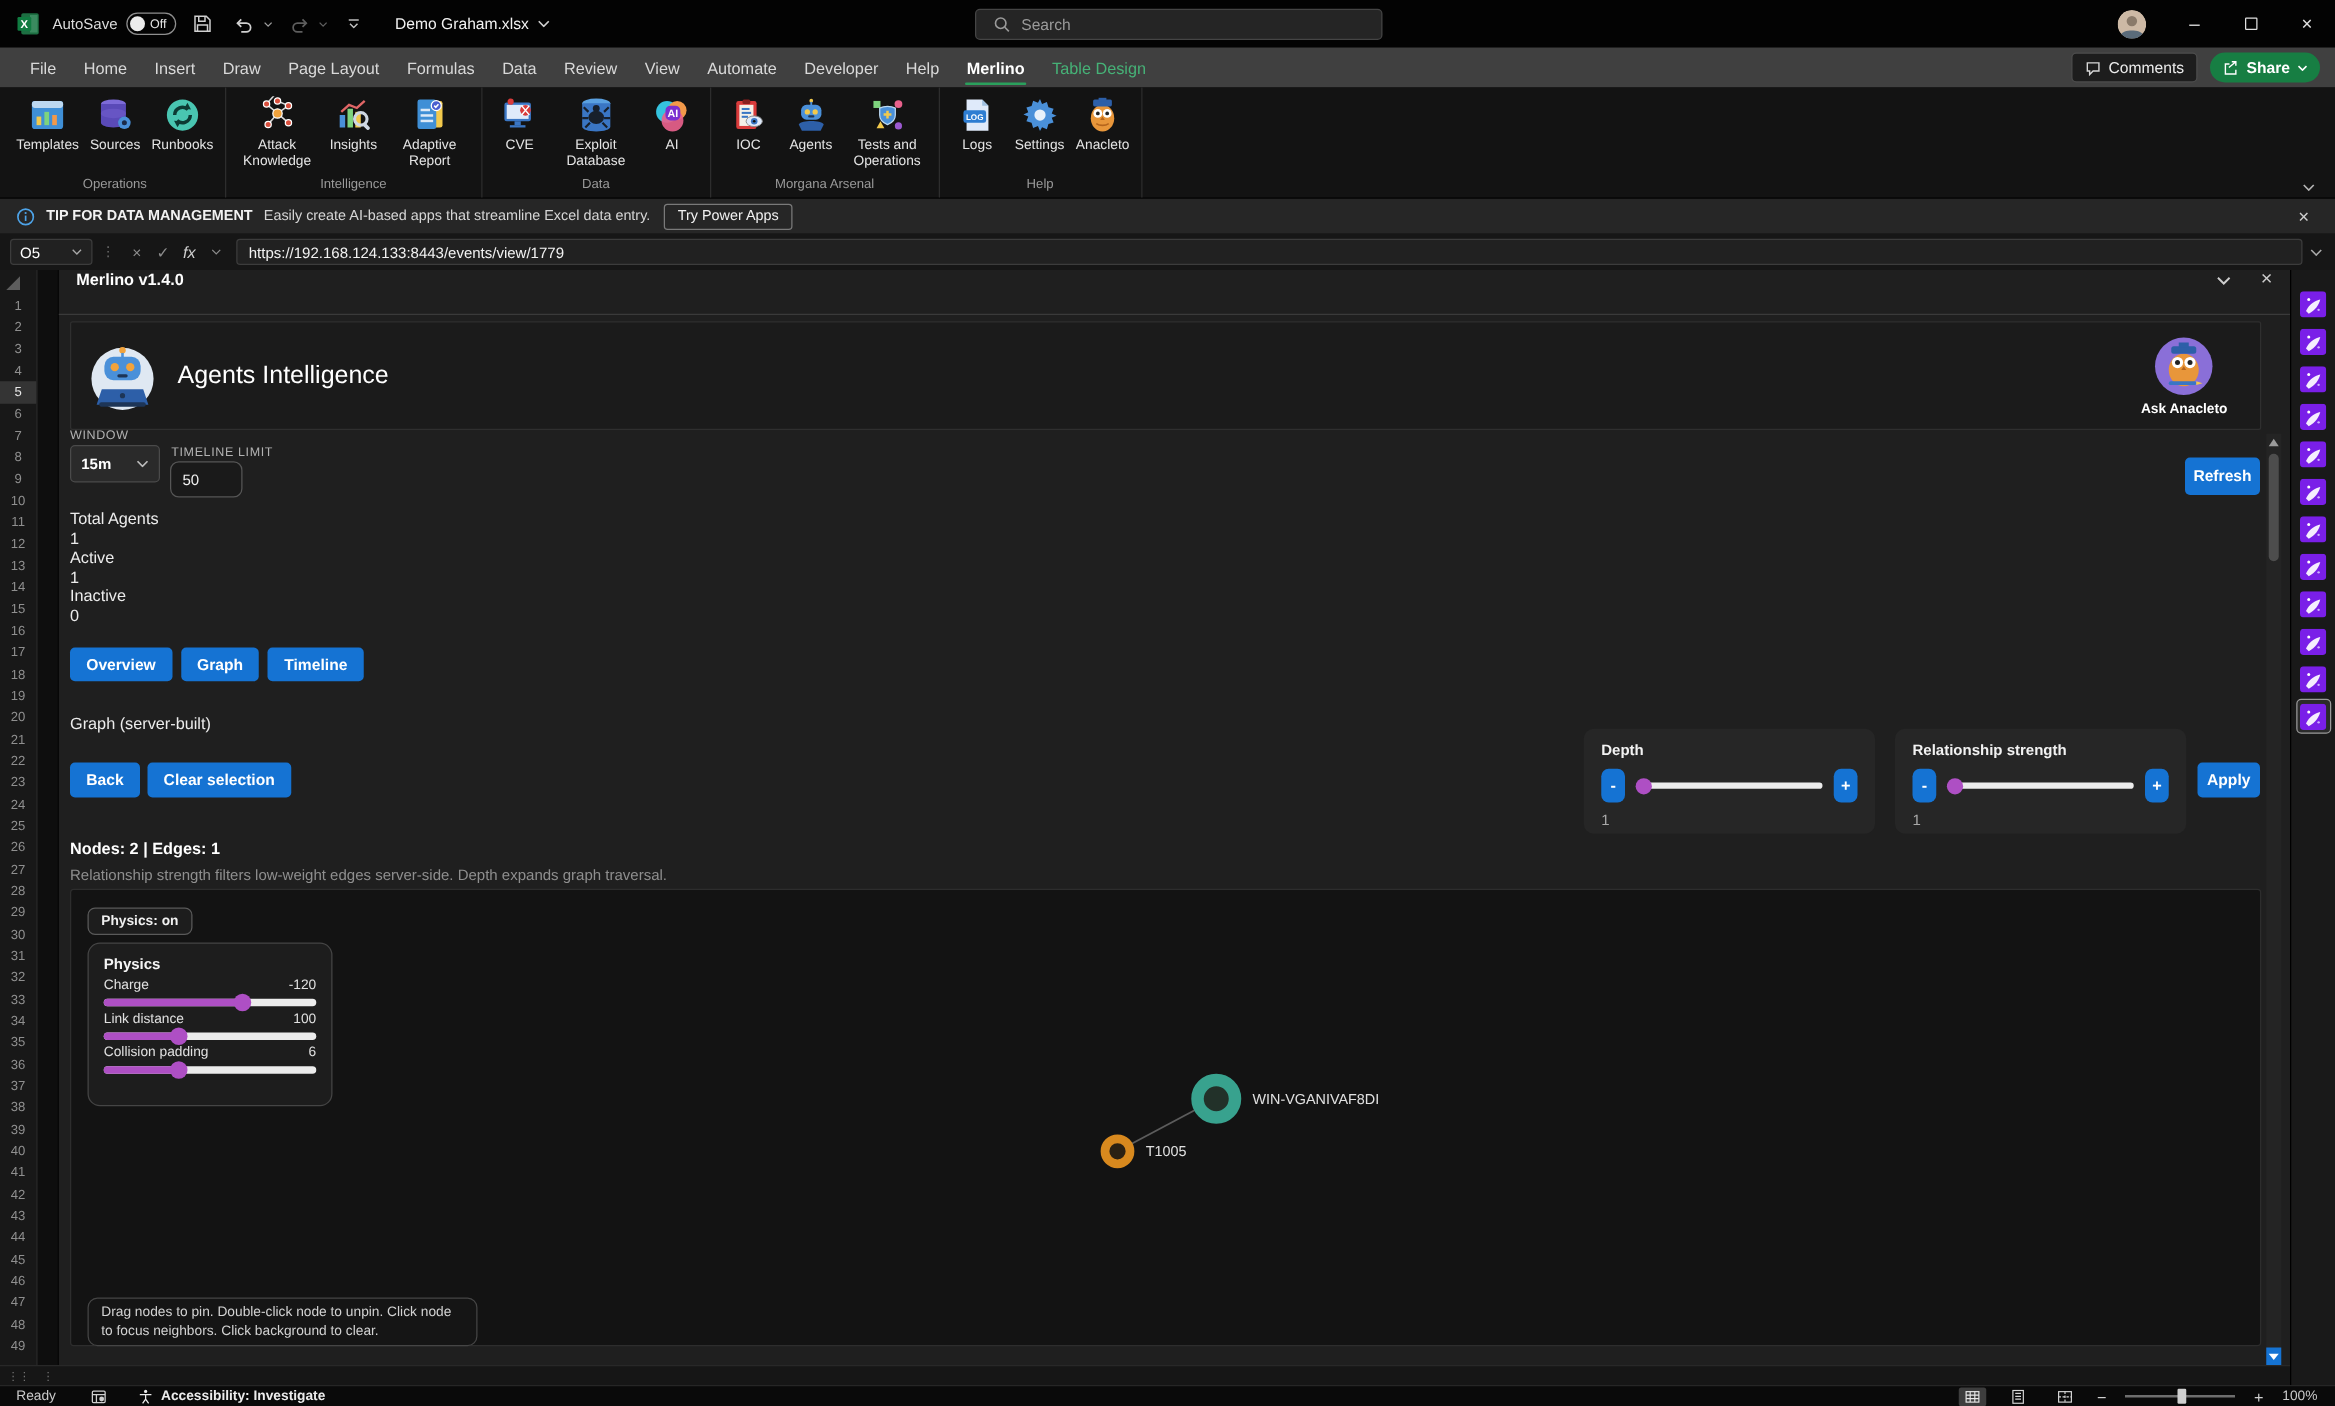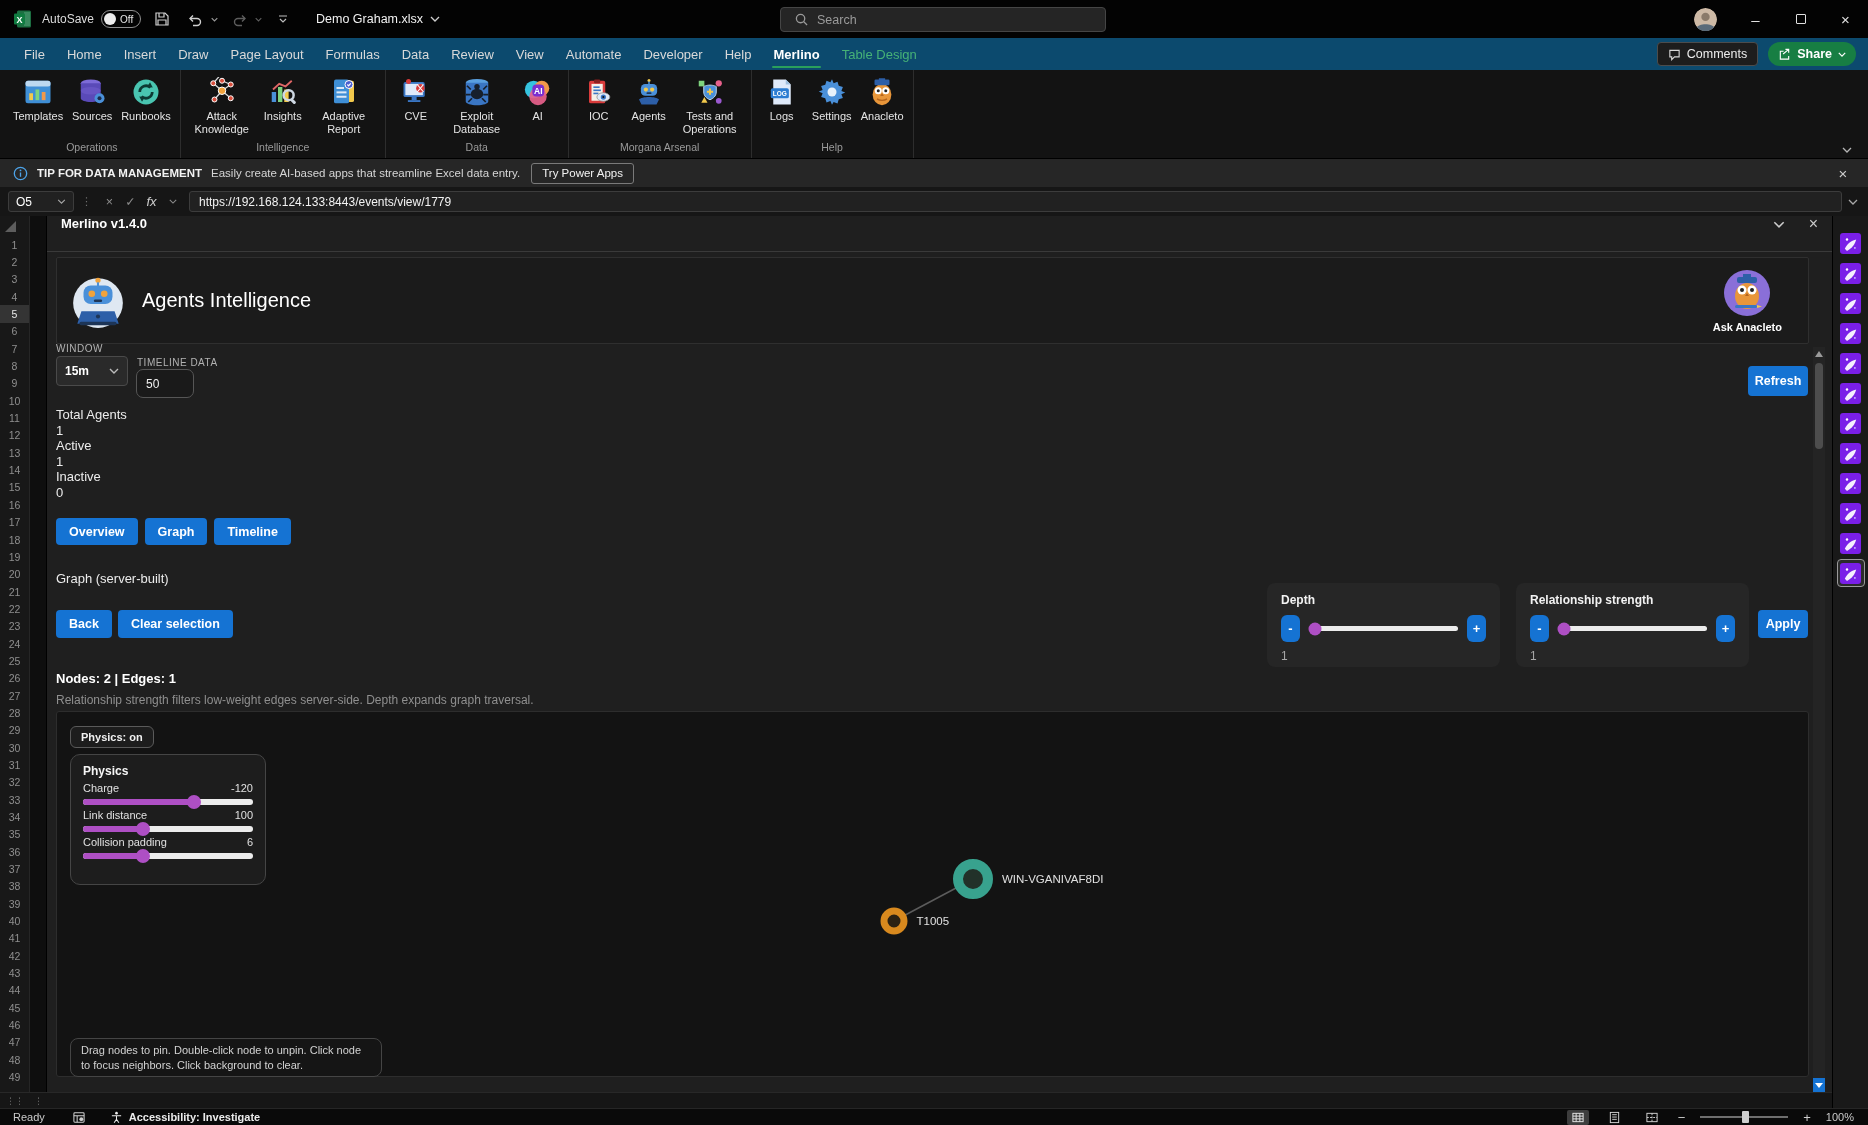--- a/index.html
+++ b/index.html
@@ -17,21 +17,21 @@
 .mini-chev{color:#9a9a9a;margin-left:-5px}
 .filename{display:flex;align-items:center;gap:7px;font-size:12.5px;color:#f2f2f2;margin-left:12px}
 .search{position:absolute;left:780px;top:7px;width:326px;height:25px;background:#252525;border:1px solid #454545;border-radius:4px;display:flex;align-items:center;gap:9px;padding-left:14px}
 .search input{background:transparent;border:none;outline:none;color:#c7c7c7;font-size:12.5px;font-family:"Liberation Sans",sans-serif;width:250px}
 .search input::placeholder{color:#9a9a9a}
 .tb-right{position:absolute;right:0;top:0;height:38px;display:flex;align-items:center}
 .avatar{width:23px;height:23px;border-radius:50%;overflow:hidden;margin-right:16px}
 .winbtn{width:45px;height:38px;display:flex;align-items:center;justify-content:center;color:#e0e0e0;font-size:15px}
 .maxbox{width:10px;height:10px;border:1.2px solid #e0e0e0;border-radius:1px}
 
-.menubar{position:absolute;top:38px;left:0;right:0;height:32px;background:#0c4a6e;display:flex;align-items:center}
+.menubar{position:absolute;top:38px;left:0;right:0;height:32px;background:#404040;display:flex;align-items:center}
 .tabstrip{display:flex;padding-left:13px}
 .tab{padding:0 11px;height:32px;display:flex;align-items:center;font-size:13px;color:#d9d9d9;position:relative;cursor:default}
 .tab.active{color:#fff;font-weight:bold}
 .tab.active::after{content:"";position:absolute;left:10px;right:10px;bottom:2px;height:2.5px;border-radius:2px;background:#2aa05c}
 .tab.contextual{color:#46b277}
 .menubar-right{margin-left:auto;display:flex;gap:10px;padding-right:12px;align-items:center}
 .comments-btn{height:24px;border:1px solid #4c4c4c;border-radius:4px;background:#1d1d1d;display:flex;align-items:center;gap:6px;padding:0 10px;font-size:12.5px;color:#ececec}
 .share-btn{height:24px;border-radius:12px;background:#177e43;display:flex;align-items:center;gap:6px;padding:0 10px;font-size:12.5px;color:#fff;font-weight:bold}
 
 .ribbon{position:absolute;top:70px;left:0;right:0;height:89px;background:#131313;border-bottom:1px solid #000}
@@ -645,21 +645,21 @@
 
       <span class="small-label" style="left:9px;top:127px">WINDOW</span>
       <div class="window-select">
         <span>15m</span>
         <span class="chev">
             <svg width="10" height="6" viewBox="0 0 10 6" fill="none" stroke="currentColor" stroke-width="1.4">
               <path d="M1 1l4 4 4-4"></path>
             </svg>
           </span>
       </div>
-      <span class="small-label" style="left:90px;top:141px">TIMELINE DATA</span>
+      <span class="small-label" style="left:90px;top:141px">TIMELINE LIMIT</span>
       <input class="tl-input" value="50" style="">
       <div class="btn-blue refresh-btn">Refresh</div>
 
       <div class="stats">
           <div>Total Agents</div>
           <div>1</div>
           <div>Active</div>
           <div>1</div>
           <div>Inactive</div>
           <div>0</div>

